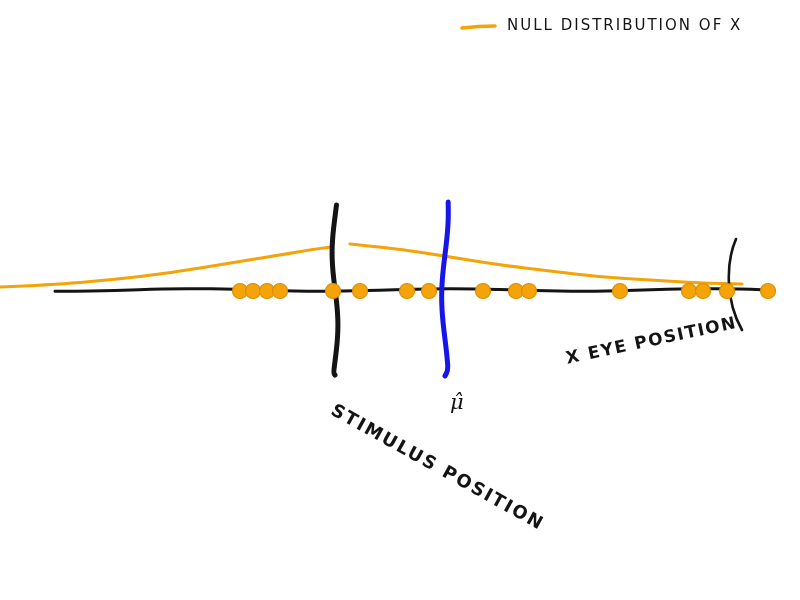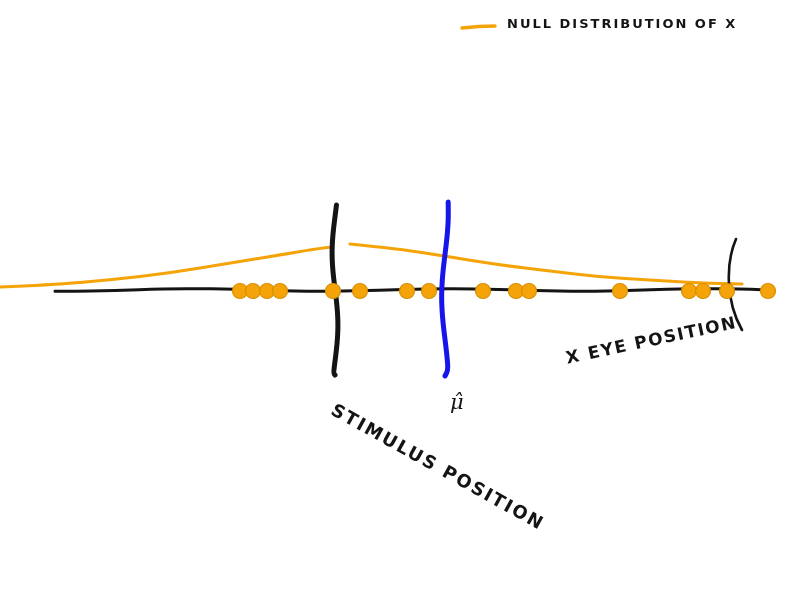--- a/index.html
+++ b/index.html
@@ -4,21 +4,21 @@
 <style>
   html,body{margin:0;padding:0;}
   body{
     width:800px;height:600px;position:relative;background:#ffffff;
     font-family:"DejaVu Sans","Liberation Sans",sans-serif;
     overflow:hidden;
   }
   #scene{position:absolute;left:0;top:0;}
   .lbl{position:absolute;white-space:nowrap;color:#141414;}
   .legend-label{
-    left:507px;top:16px;font-size:13px;font-weight:bold;letter-spacing:2px;
+    left:507px;top:16px;font-size:15px;font-weight:normal;letter-spacing:2px;
   }
   .stimulus-label{
     left:338px;top:399px;font-size:18px;font-weight:bold;letter-spacing:2px;
     transform:rotate(29deg);transform-origin:0 0;
   }
   .mu-label{
     left:450px;top:390px;font-size:21px;font-style:italic;
     font-family:"DejaVu Serif","Liberation Serif",serif;
   }
   .eye-label{

